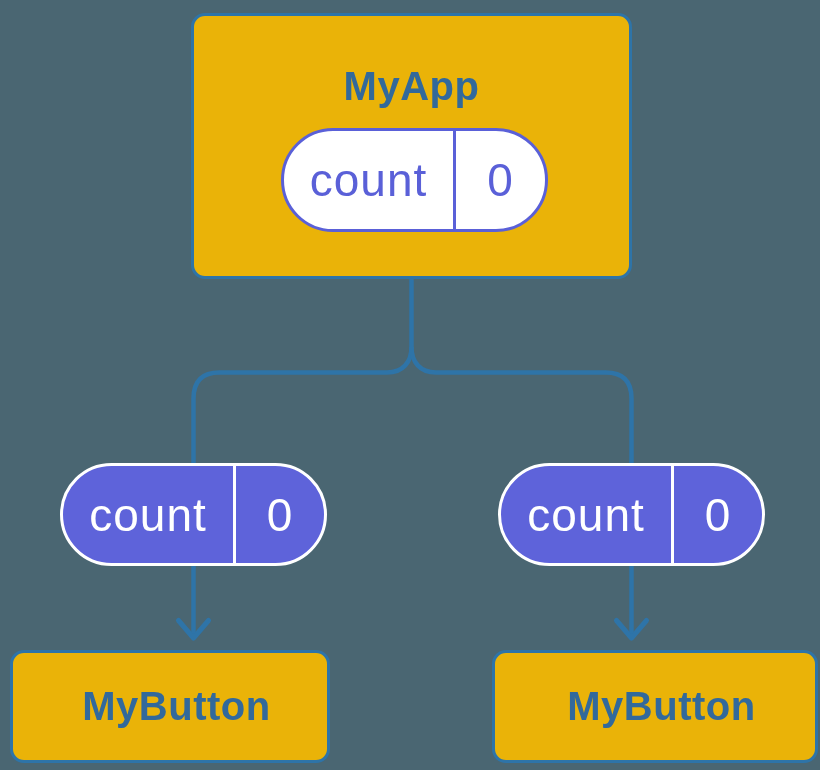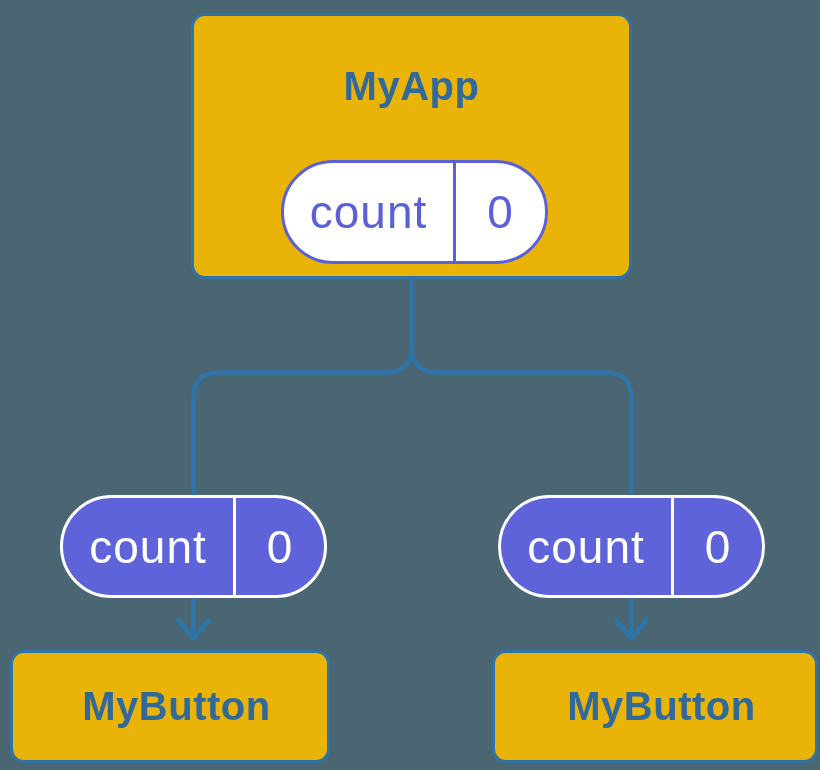--- a/index.html
+++ b/index.html
@@ -48,21 +48,20 @@
     color: var(--heading, #32699b);
   }
   .pill {
     display: flex;
     align-items: stretch;
     box-sizing: border-box;
     border-radius: 60px;
     overflow: hidden;
     width: 267px;
     height: 104px;
-    margin-top: 32px;
   }
   .pill .seg {
     display: flex;
     align-items: center;
     justify-content: center;
     font-size: 46px;
     letter-spacing: 1px;
   }
   .pill .seg-label { flex: 1 1 auto; }
   .pill .seg-value { width: 89px; }

